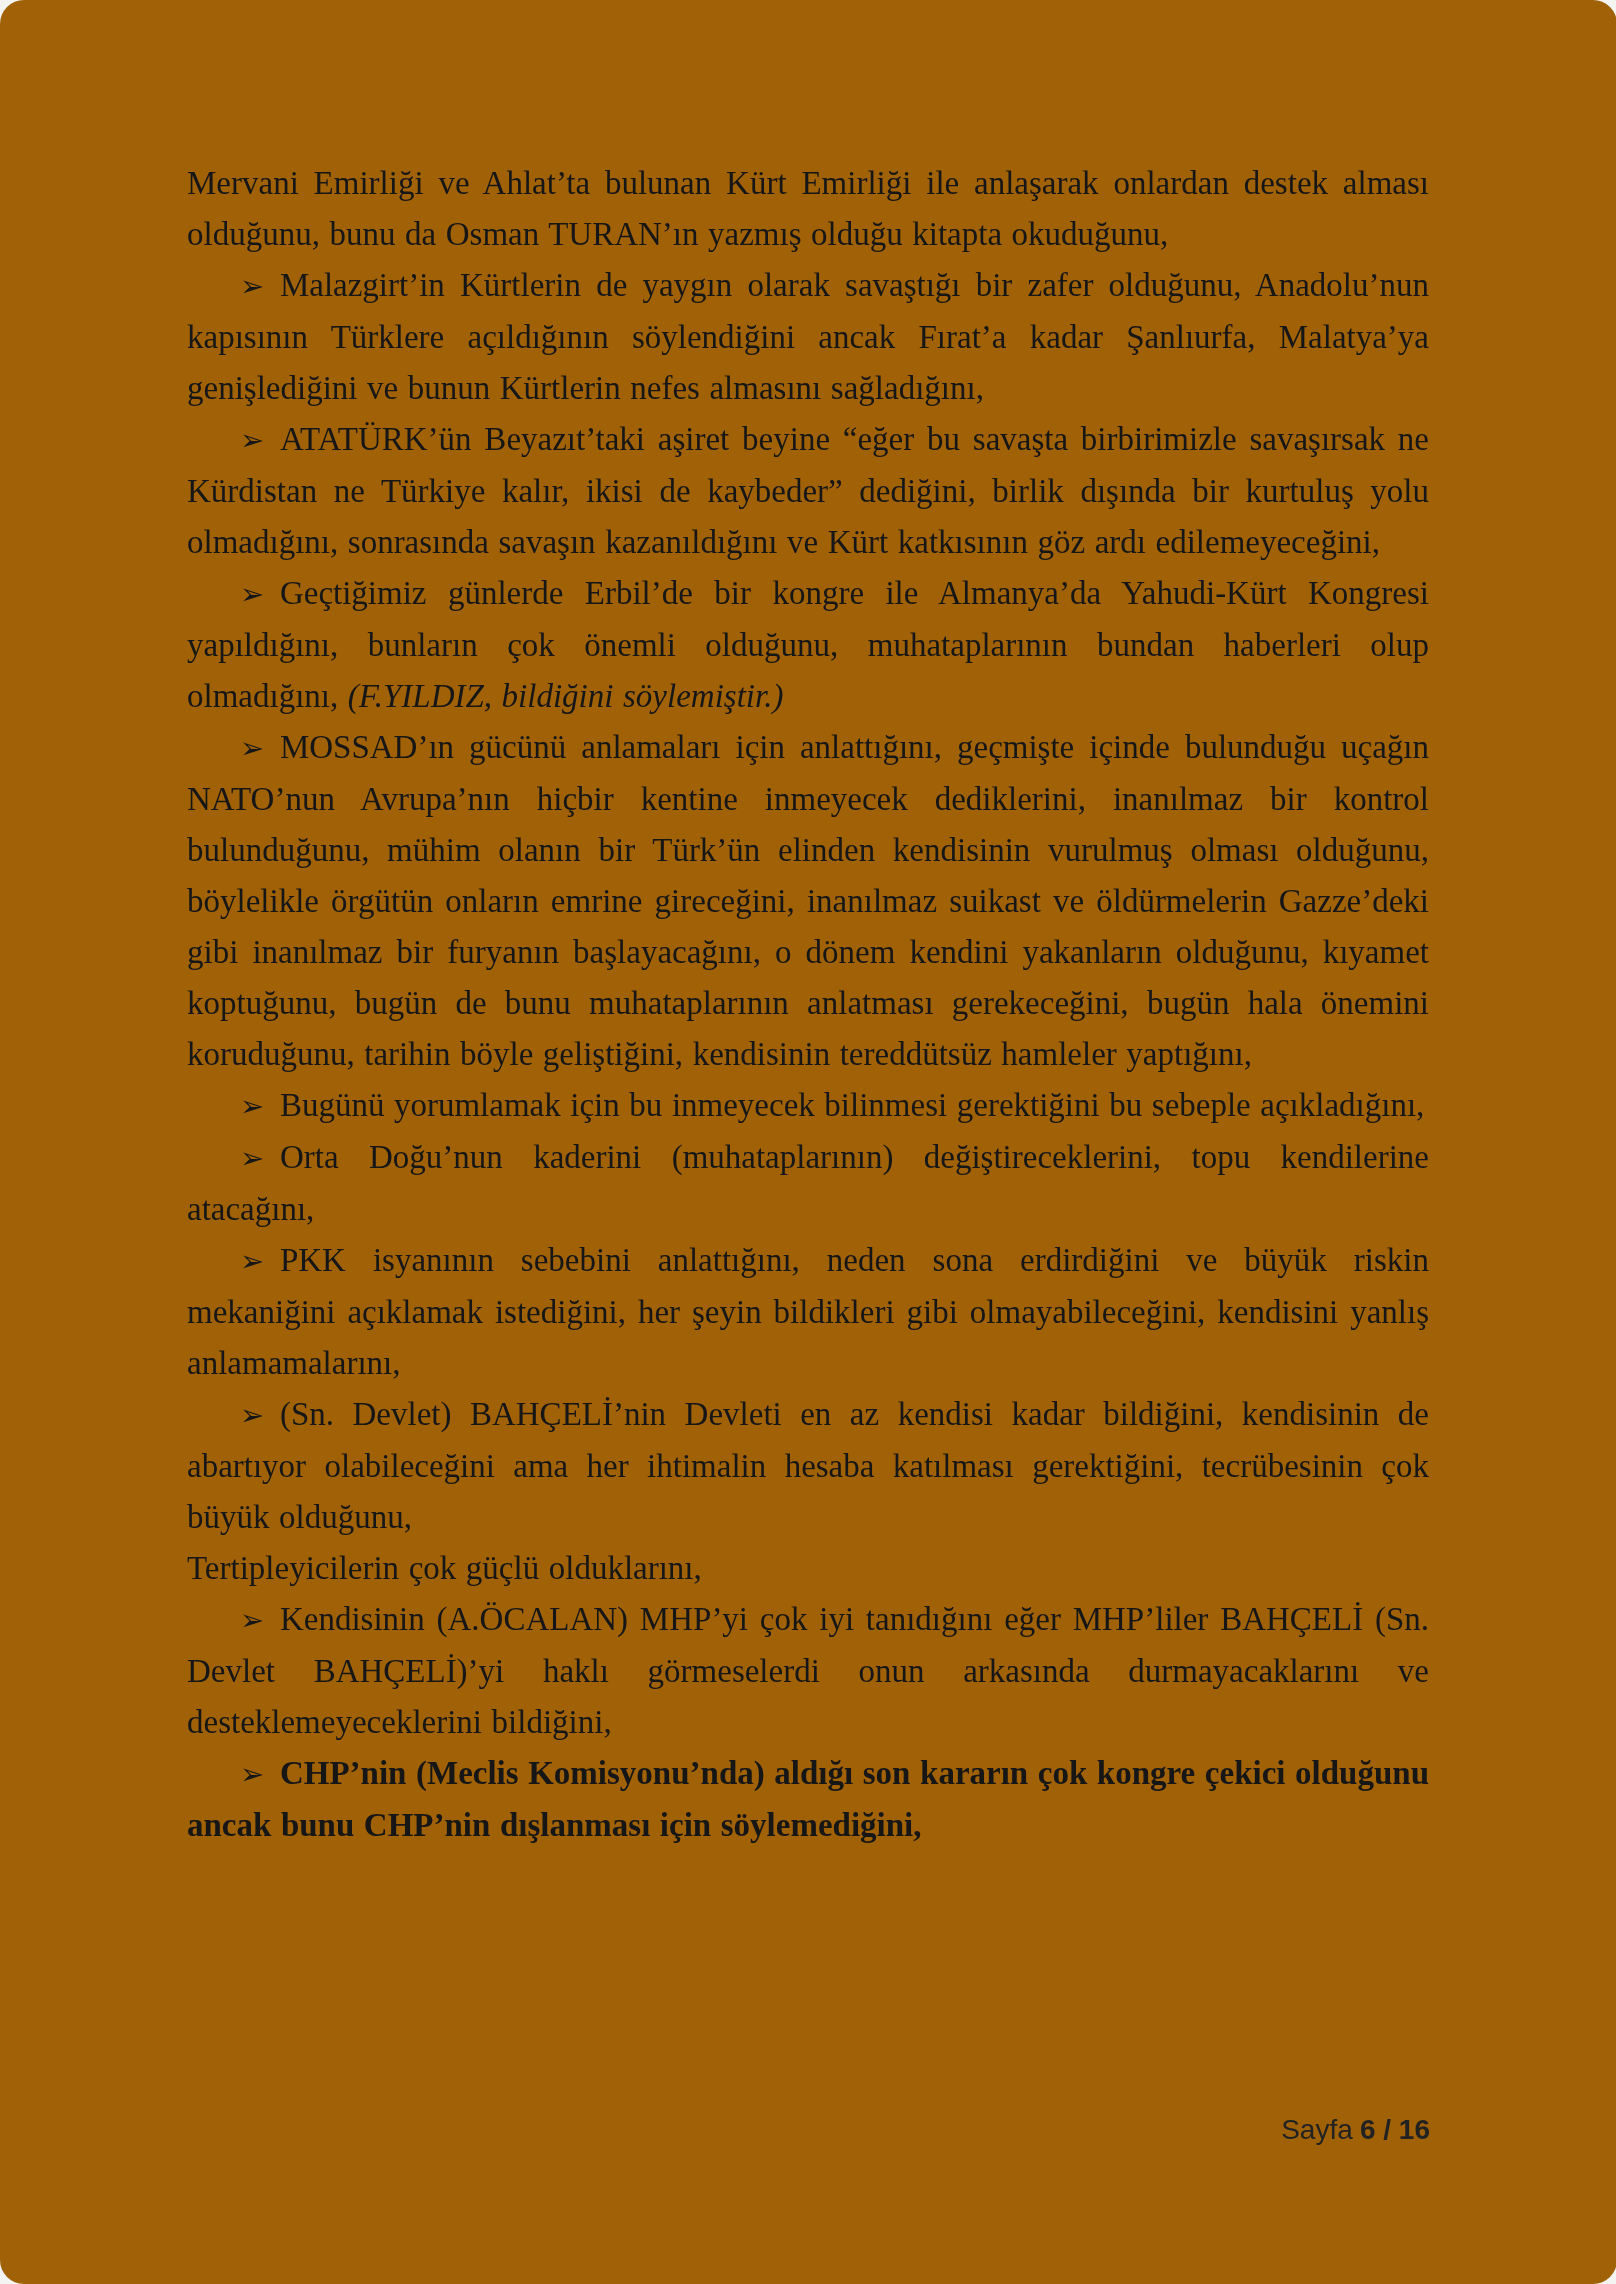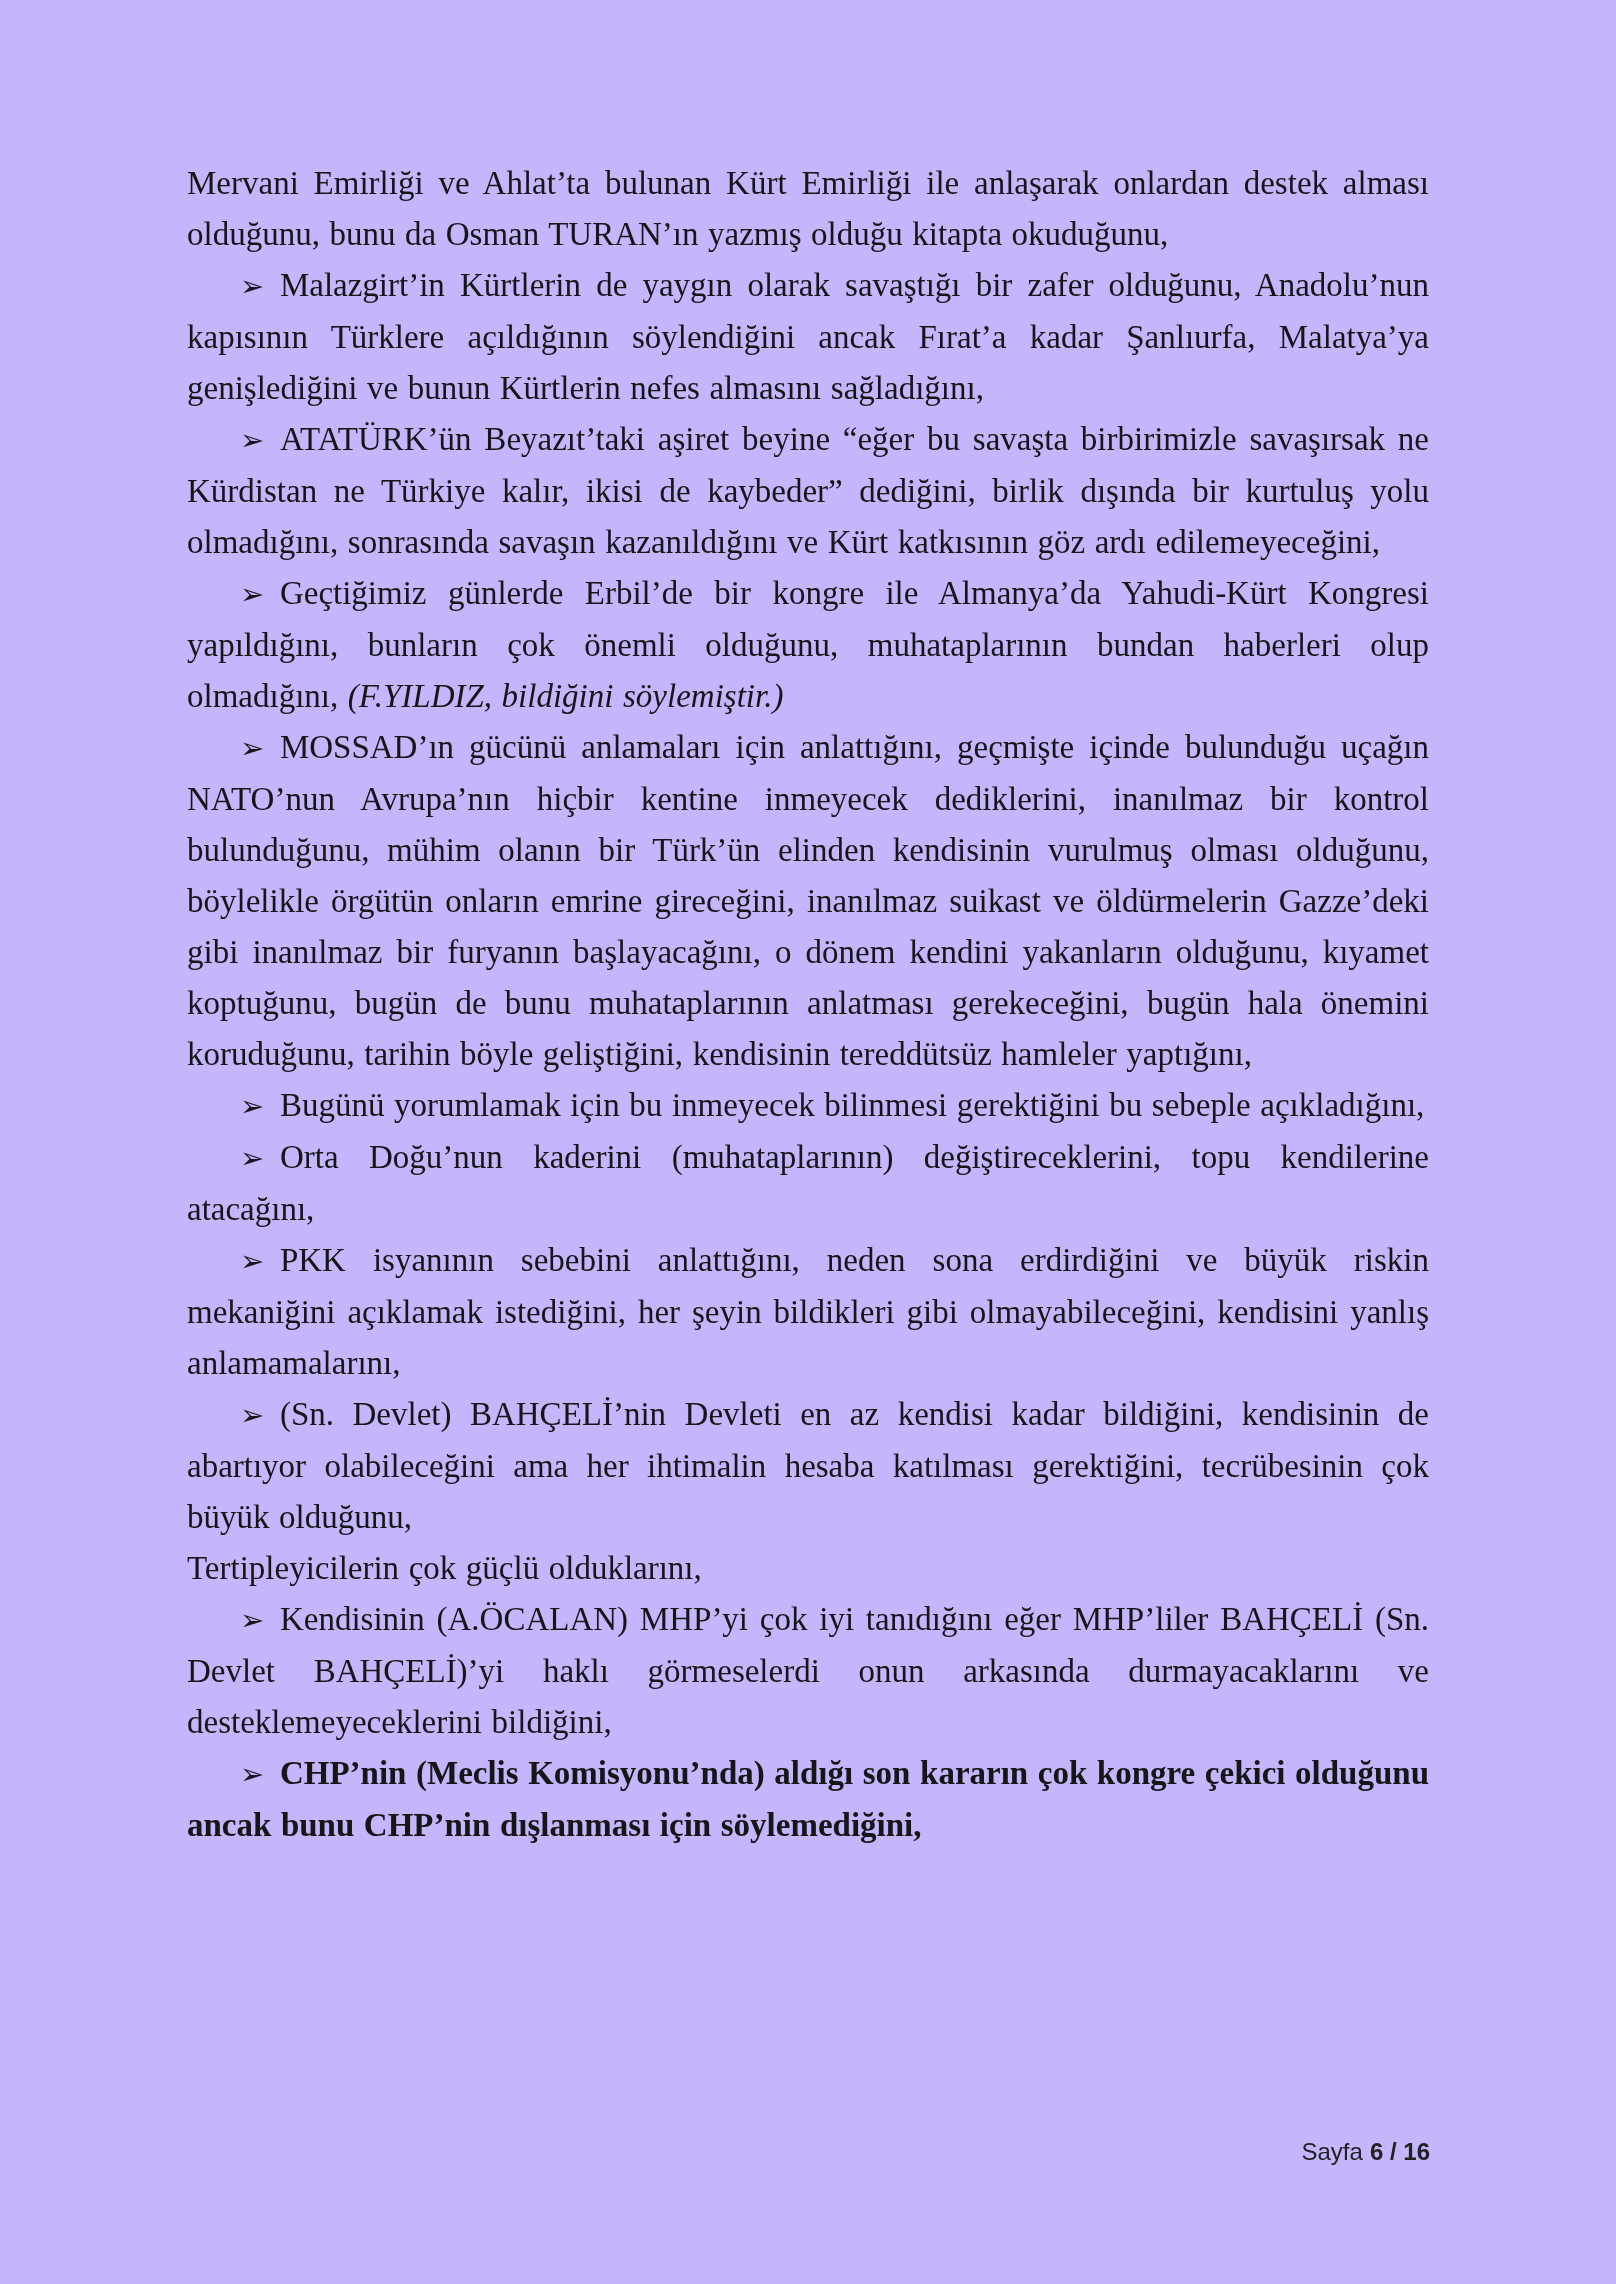--- a/index.html
+++ b/index.html
@@ -5,24 +5,25 @@
   html, body {
     margin: 0;
     padding: 0;
     background: #f4f4f2;
   }
   .page {
     position: relative;
     width: 1617px;
     height: 2284px;
     margin: 0 auto;
-    background: #c4b5fd;
+    background: #a16207;
     color: #161616;
     font-family: "Liberation Serif", "DejaVu Serif", serif;
     overflow: hidden;
+    border-radius: 24px;
   }
   .doc-body {
     position: absolute;
     left: 187px;
     top: 158px;
     width: 1242px;
   }
   .para {
     margin: 0;
     font-size: 33px;
@@ -37,24 +38,23 @@
   .marker {
     font-family: "DejaVu Sans", sans-serif;
     font-size: 29px;
     margin-right: 15.6px;
   }
   .footer {
     position: absolute;
     top: 2114px;
     right: 187px;
     font-family: "Liberation Sans", sans-serif;
-    font-size: 24px;
+    font-size: 28px;
     color: #222;
     white-space: nowrap;
-    margin-top: 24px;
   }
   .footer .num {
     font-weight: bold;
     margin-left: 7.2px;
   }
 </style>
 </head>
 <body>
 
 <div class="page">

